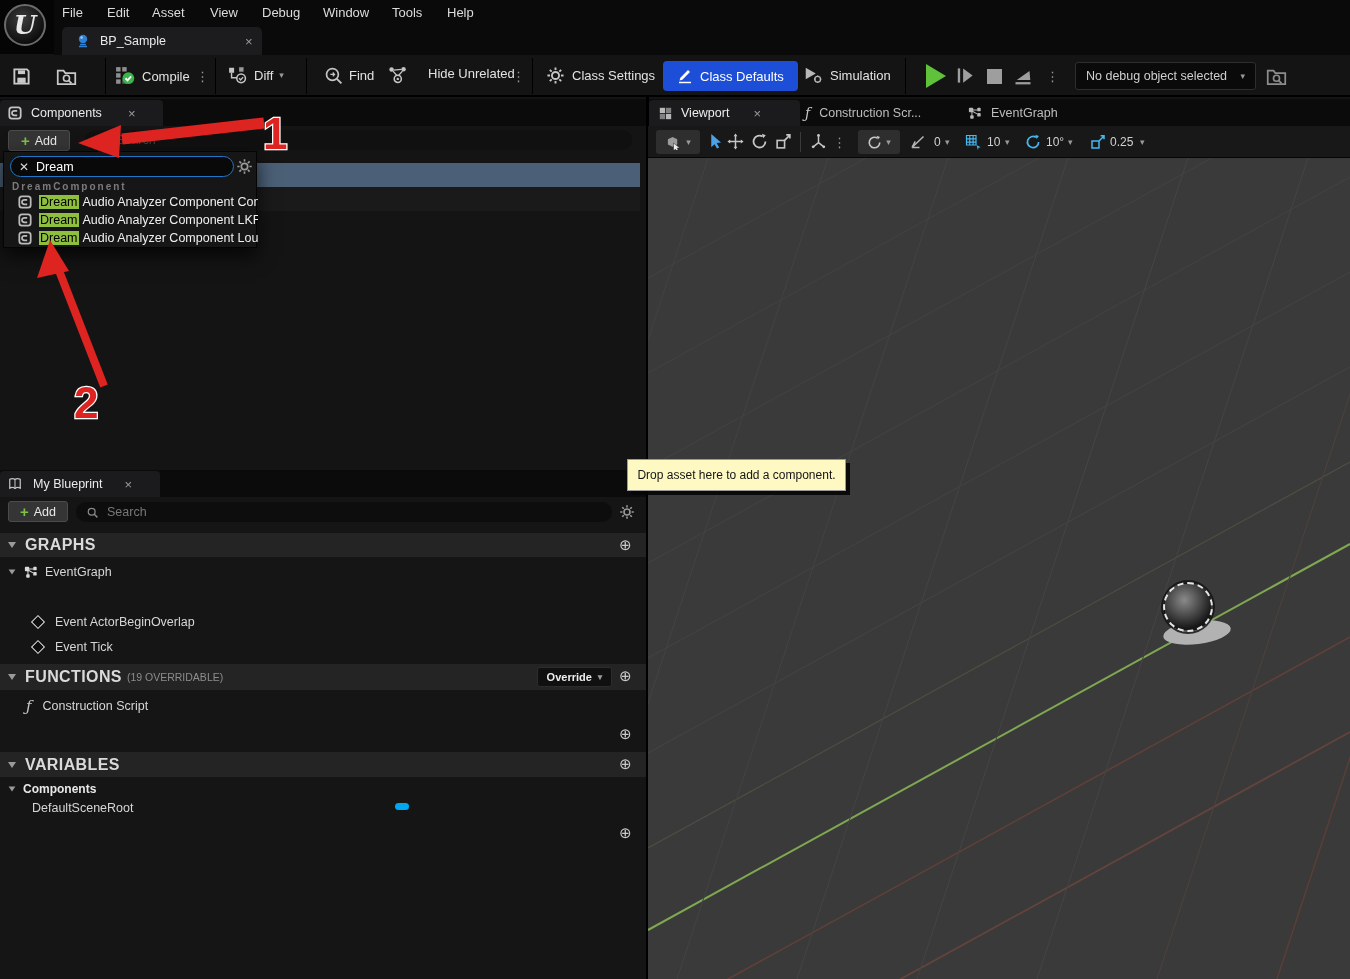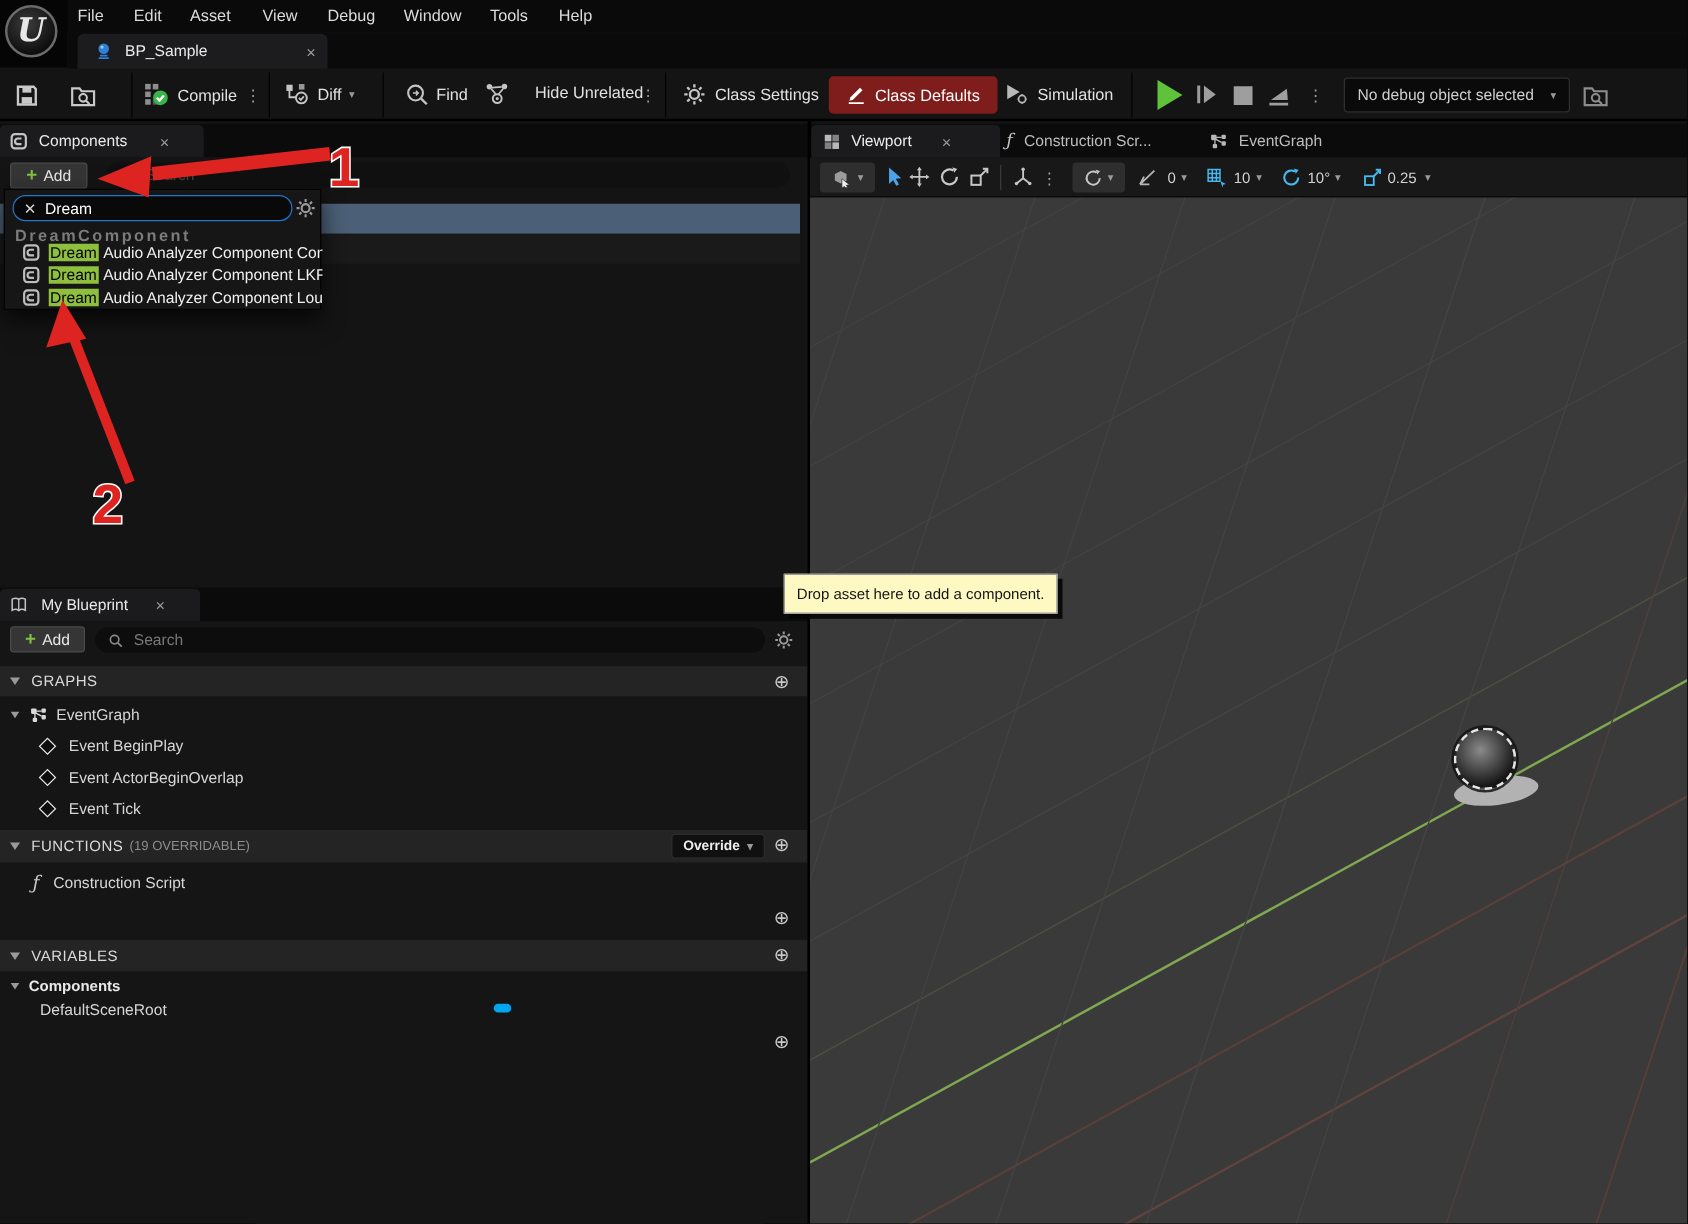--- a/index.html
+++ b/index.html
@@ -22,45 +22,45 @@
   .menu-item { top:0; height:26px; line-height:26px; color:#dcdcdc; font-size:13px; }
   
   .tabrow { left:54px; top:26px; width:1296px; height:29px; background:#0a0a0a; }
   .asset-tab { left:62px; top:27px; width:200px; height:28px; background:#1c1c1e;
                border-radius:5px 5px 0 0; }
   .bp-icon { left:13px; top:6px; width:16px; height:16px; }
   .closex { color:#9c9c9c; font-size:13px; line-height:1; }
   
   .toolbar { left:0; top:55px; width:1350px; height:42px; background:#141414; border-bottom:2px solid #000; }
   .tb-label { color:#e2e2e2; font-size:13px; }
-  .btn-blue { background:#7f1d1d; border-radius:4px; color:#fff; display:flex; align-items:center; gap:7px; padding:0 14px; }
+  .btn-blue { background:#1d4ed8; border-radius:4px; color:#fff; display:flex; align-items:center; gap:7px; padding:0 14px; }
   .debug-box { background:#0a0a0a; border:1px solid #2e2e2e; border-radius:3px; color:#cfcfcf;
                font-size:12.5px; display:flex; align-items:center; justify-content:space-between; padding:0 10px; }
   
   .panel-strip { background:#0b0b0b; }
   .panel-tab { background:#1b1b1d; border-radius:4px 4px 0 0; display:flex; align-items:center; }
   .addbtn { background:#353535; border:1px solid #4b4b4b; border-radius:3px; display:flex; align-items:center;
             justify-content:center; gap:5px; color:#e8e8e8; font-size:12.5px; }
   .plus { color:#7cc243; font-size:15px; font-weight:bold; line-height:1; }
   .searchpill { background:#0d0d0d; border-radius:10px; display:flex; align-items:center; gap:8px; padding:0 10px; }
   .searchpill span.ph { color:#666; font-size:12.5px; }
   .secthdr { background:#242424; display:flex; align-items:center; color:#dadada; }
-  .secthdr .t { font-size:12px; font-weight:normal; letter-spacing:.4px; }
+  .secthdr .t { font-size:16px; font-weight:bold; letter-spacing:.4px; }
   .tri { width:0; height:0; border-left:4.5px solid transparent; border-right:4.5px solid transparent;
          border-top:6px solid #9a9a9a; display:inline-block; }
   .pluscircle { color:#c9c9c9; font-size:15px; }
   .row { display:flex; align-items:center; color:#d6d6d6; font-size:12.5px; }
   
   .dropdown { left:3px; top:151px; width:254px; height:97px; background:#161616; border:1px solid #040404;
               box-shadow:0 8px 18px rgba(0,0,0,.7); z-index:40; }
   .dd-input { position:absolute; left:6px; top:4px; width:224px; height:21px; background:#090909;
               border:1.5px solid #2276c9; border-radius:11px; display:flex; align-items:center; padding:0 8px; gap:7px; }
   .dd-input input { background:transparent; border:none; outline:none; color:#fff; font-size:12.5px;
                     width:150px; font-family:"Liberation Sans", sans-serif; }
-  .dd-cat { position:absolute; left:8px; top:29px; color:#7b7b7b; font-size:13px; font-weight:bold; letter-spacing:2px; }
+  .dd-cat { position:absolute; left:8px; top:29px; color:#7b7b7b; font-size:10px; font-weight:bold; letter-spacing:2px; }
   .dd-item { position:absolute; left:0; width:254px; height:18px; display:flex; align-items:center;
              overflow:hidden; white-space:nowrap; }
   .hl { background:#8fbf3f; color:#000; font-size:12.5px; padding:0 1px; margin-right:4px; }
   .rest { color:#f0f0f0; font-size:12.5px; }
   
   .vp-tab { display:flex; align-items:center; color:#bdbdbd; font-size:12.5px; }
   .vp-toolbar { left:648px; top:126px; width:702px; height:32px; background:#181818; border-bottom:1px solid #050505; }
   .vpbtn { background:#2e2e2e; border-radius:3px; display:flex; align-items:center; justify-content:center; gap:4px; }
   .snapnum { color:#d2d2d2; font-size:12px; }
   .blue { color:#45b8f0; }
@@ -406,24 +406,20 @@
   </div>
   <span class="abs pluscircle" style="left:619px; top:536px">⊕</span>
 
   <div class="abs row" style="left:0; top:560px; width:646px; height:23px">
     <span class="tri" style="margin-left:8px; transform:scale(.85)"></span>
     <svg class="i" style="margin-left:8px; color:#dadada" width="14" height="14" viewBox="0 0 16 16">
         <use href="#sym-graph"></use>
       </svg>
     <span style="margin-left:7px">EventGraph</span>
   </div>
-  <div class="abs row" style="left:0; top:585px; width:646px; height:23px">
-    <span class="diamond" style="margin-left:33px"></span>
-    <span style="margin-left:12px">Event BeginPlay</span>
-  </div>
   <div class="abs row" style="left:0; top:610px; width:646px; height:23px">
     <span class="diamond" style="margin-left:33px"></span>
     <span style="margin-left:12px">Event ActorBeginOverlap</span>
   </div>
   <div class="abs row" style="left:0; top:635px; width:646px; height:23px">
     <span class="diamond" style="margin-left:33px"></span>
     <span style="margin-left:12px">Event Tick</span>
   </div>
 
   <div class="abs secthdr" style="left:0; top:664px; width:646px; height:26px">

